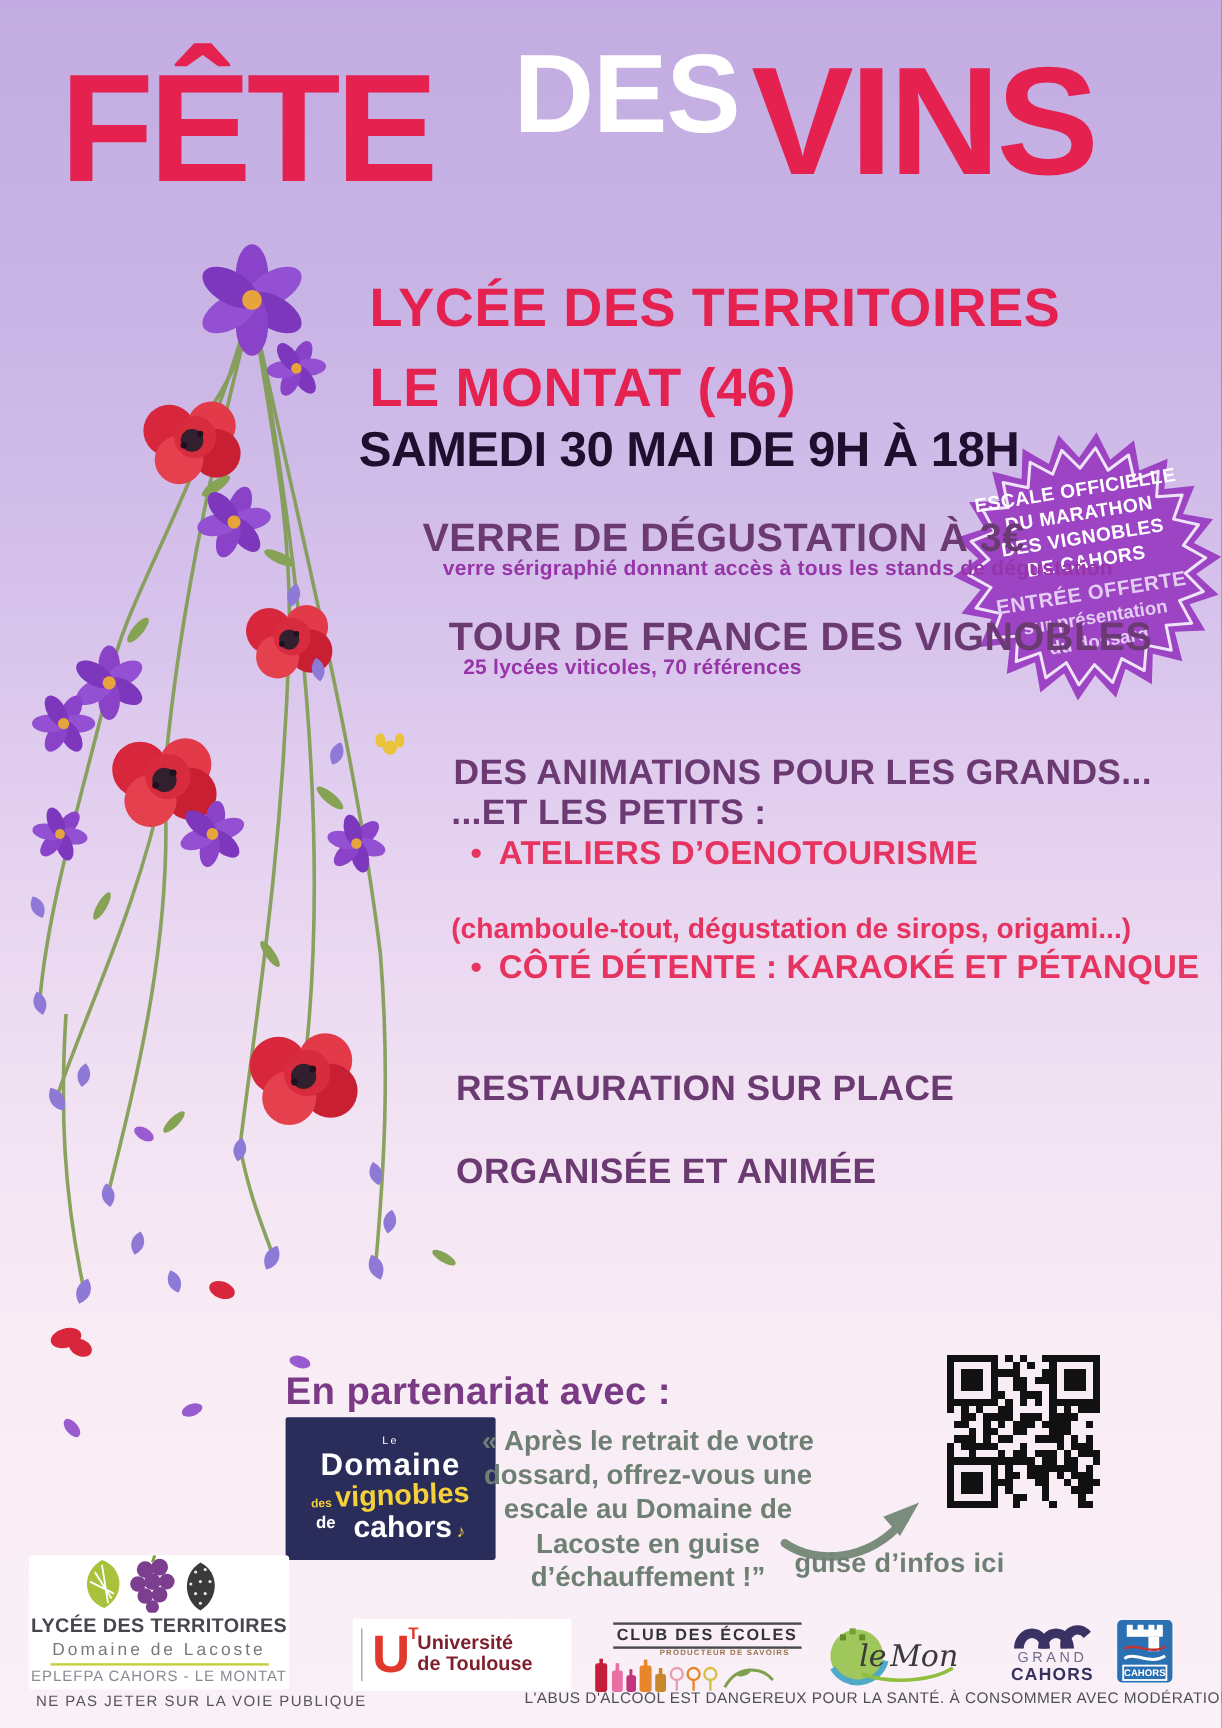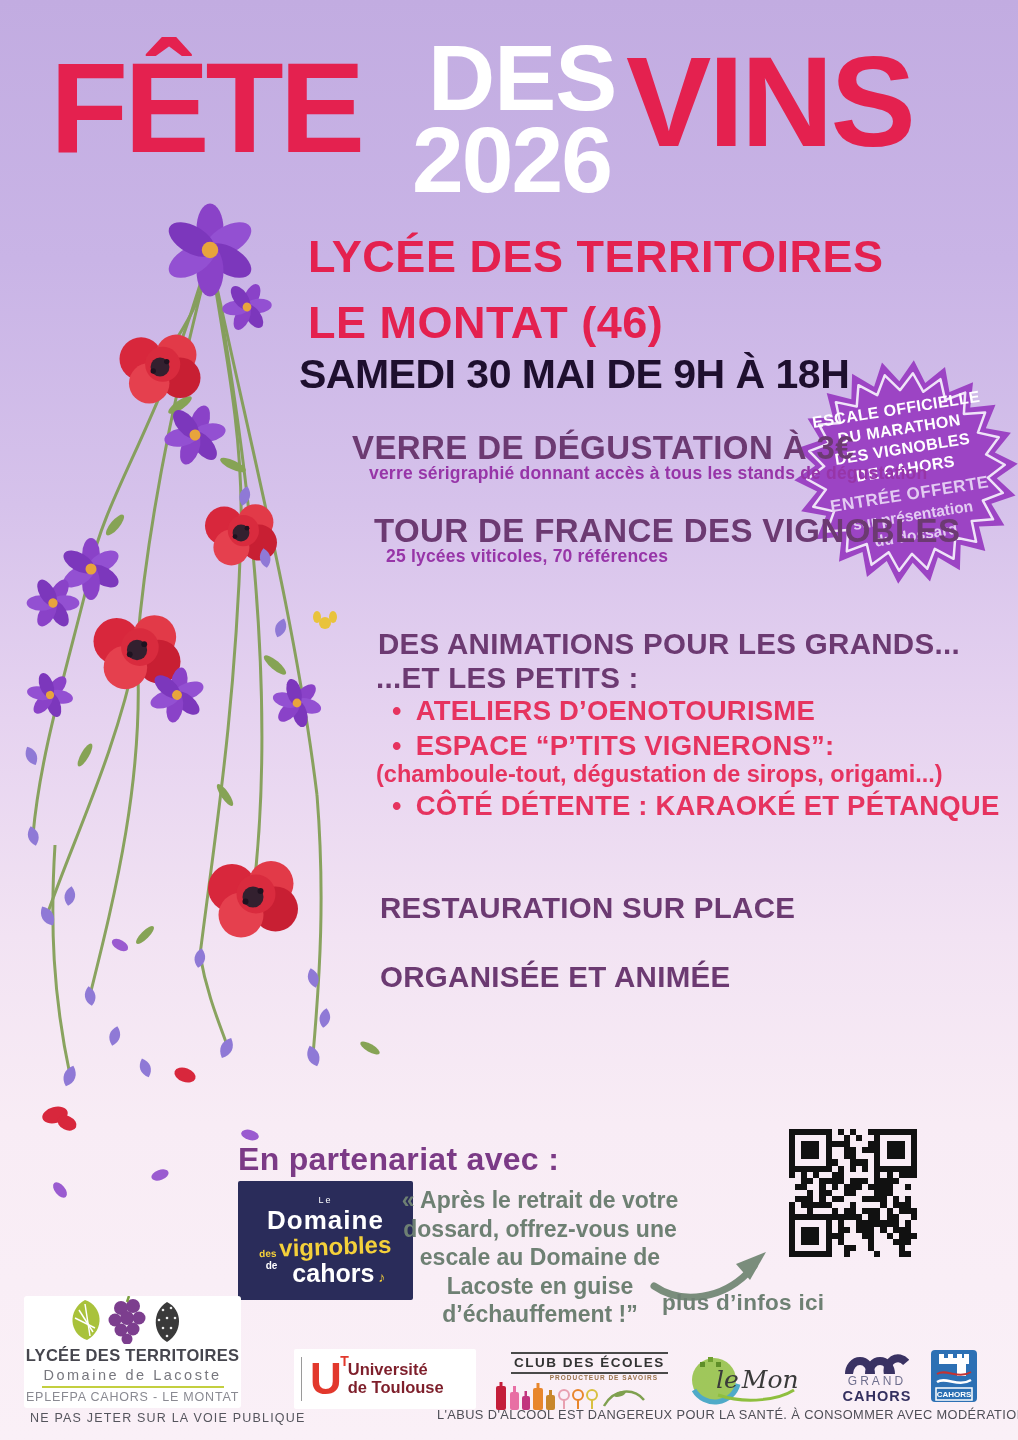--- a/index.html
+++ b/index.html
@@ -47,21 +47,21 @@
   .org-h{left:380px;top:962px;}
   .org-body{left:380px;top:995px;font-size:27.5px;font-weight:800;color:var(--bullet-pink);line-height:1.17;}
   
   .partner-label{left:238px;top:1143px;font-size:32px;font-weight:800;color:var(--partner-purple);letter-spacing:.3px;}
   .marathon{left:238px;top:1181px;width:175px;height:119px;background:var(--navy);border-radius:2px;display:flex;flex-direction:column;align-items:center;justify-content:center;line-height:1;}
   .m-top{color:#fff;font-size:9px;letter-spacing:2px;margin-bottom:2px;}
   .m1{color:#fff;font-size:26px;font-weight:800;letter-spacing:1px;}
   .m2{color:#F4D03A;font-size:24px;font-weight:800;margin:2px 0;transform:rotate(-2deg);}
   .m2 .sm{font-size:10px;font-weight:700;margin-right:3px;}
   .m3{color:#fff;font-size:25px;font-weight:800;}
-  .m3 .sm{font-size:10px;vertical-align:top;margin-right:15px;}
+  .m3 .sm{font-size:14px;vertical-align:top;margin-right:15px;}
   .m3 .note{color:#F4D03A;font-size:14px;margin-left:4px;}
   .quote{left:400px;top:1186px;width:280px;text-align:center;font-size:23px;font-weight:800;color:var(--quote-green);line-height:1.24;white-space:normal;}
   .qr{left:789px;top:1129px;width:128px;height:128px;}
   .arrow{left:648px;top:1244px;}
   .plus-infos{left:662px;top:1292px;font-size:22.5px;font-weight:600;color:var(--quote-green);letter-spacing:.3px;}
   
   .lycee-card{left:24px;top:1296px;width:217px;height:112px;background:#fff;border-radius:3px;display:flex;flex-direction:column;align-items:center;line-height:1;}
   .lycee-title{font-size:16.5px;font-weight:700;color:#46464E;letter-spacing:.3px;margin-top:3px;}
   .lycee-sub{font-size:14.5px;color:#77777E;letter-spacing:2.5px;margin-top:4px;}
   .lycee-line{width:182px;height:2px;background:#C3CF3F;margin:4px 0 3px;}
@@ -180,21 +180,20 @@
     <use href="#petal" transform="translate(255,940) rotate(15)"></use>
     <g fill="#D8273C">
       <ellipse cx="60" cy="920" rx="13" ry="8" transform="rotate(-15 60 920)"></ellipse>
       <ellipse cx="72" cy="928" rx="10" ry="7" transform="rotate(25 72 928)"></ellipse>
       <ellipse cx="190" cy="880" rx="11" ry="7" transform="rotate(20 190 880)"></ellipse>
     </g>
   </svg>
 
   <div class="abs w-fete">FÊTE</div>
   <div class="abs w-des">DES</div>
-  <div class="abs w-year">2026</div>
   <div class="abs w-vins">VINS</div>
 
   <div class="abs venue">
     <div>LYCÉE DES TERRITOIRES</div>
     <div>LE MONTAT (46)</div>
   </div>
   <div class="abs datetime">SAMEDI 30 MAI DE 9H À 18H</div>
 
   <div class="abs badge">
     <svg id="badge-star" width="260" height="260" viewBox="0 0 260 260">
@@ -213,21 +212,20 @@
   </div>
 
   <div class="abs h-plum tasting-h">VERRE DE DÉGUSTATION À 3€</div>
   <div class="abs sub-violet tasting-s">verre sérigraphié donnant accès à tous les stands de dégustation</div>
   <div class="abs h-plum tour-h">TOUR DE FRANCE DES VIGNOBLES</div>
   <div class="abs sub-violet tour-s">25 lycées viticoles, 70 références</div>
 
   <div class="abs anim-h anim-h1">DES ANIMATIONS POUR LES GRANDS...</div>
   <div class="abs anim-h anim-h2">...ET LES PETITS :</div>
   <div class="abs bullet-row b1">ATELIERS D’OENOTOURISME</div>
-  <div class="abs bullet-row b2">ESPACE “P’TITS VIGNERONS”:</div>
   <div class="abs bnote">(chamboule-tout, dégustation de sirops, origami...)</div>
   <div class="abs bullet-row b3">CÔTÉ DÉTENTE : KARAOKÉ ET PÉTANQUE</div>
 
   <div class="abs anim-h restauration">RESTAURATION SUR PLACE</div>
   <div class="abs anim-h org-h">ORGANISÉE ET ANIMÉE</div>
 
   <div class="abs partner-label">En partenariat avec :</div>
   <div class="abs marathon">
     <div class="m-top">Le</div>
     <div class="m1">Domaine</div>
@@ -393,21 +391,21 @@
       <rect x="108" y="114" width="6" height="6" fill="#111"></rect>
       <rect x="54" y="120" width="6" height="6" fill="#111"></rect>
       <rect x="84" y="120" width="6" height="6" fill="#111"></rect>
       <rect x="108" y="120" width="6" height="6" fill="#111"></rect>
       <rect x="114" y="120" width="6" height="6" fill="#111"></rect>
     </svg>
   <svg class="abs arrow" width="135" height="62" viewBox="0 0 135 62">
     <path d="M6,42 C32,60 76,58 106,22" stroke="#7A8D7C" stroke-width="7" fill="none" stroke-linecap="round"></path>
     <polygon points="118,8 88,20 102,36" fill="#7A8D7C"></polygon>
   </svg>
-  <div class="abs plus-infos">plus d’infos ici</div>
+  <div class="abs plus-infos">guise d’infos ici</div>
 
   <div class="abs lycee-card">
     <svg width="140" height="48" viewBox="0 0 140 48">
       <path d="M24,44 C6,38 4,14 22,4 C40,10 42,34 24,44 Z" fill="#A9C23B"></path>
       <g stroke="#fff" stroke-width="1.5">
           <line x1="22" y1="8" x2="27" y2="40"></line>
           <line x1="16" y1="14" x2="30" y2="36"></line>
           <line x1="12" y1="22" x2="32" y2="32"></line>
         </g>
       <g fill="#7C3E8E">

